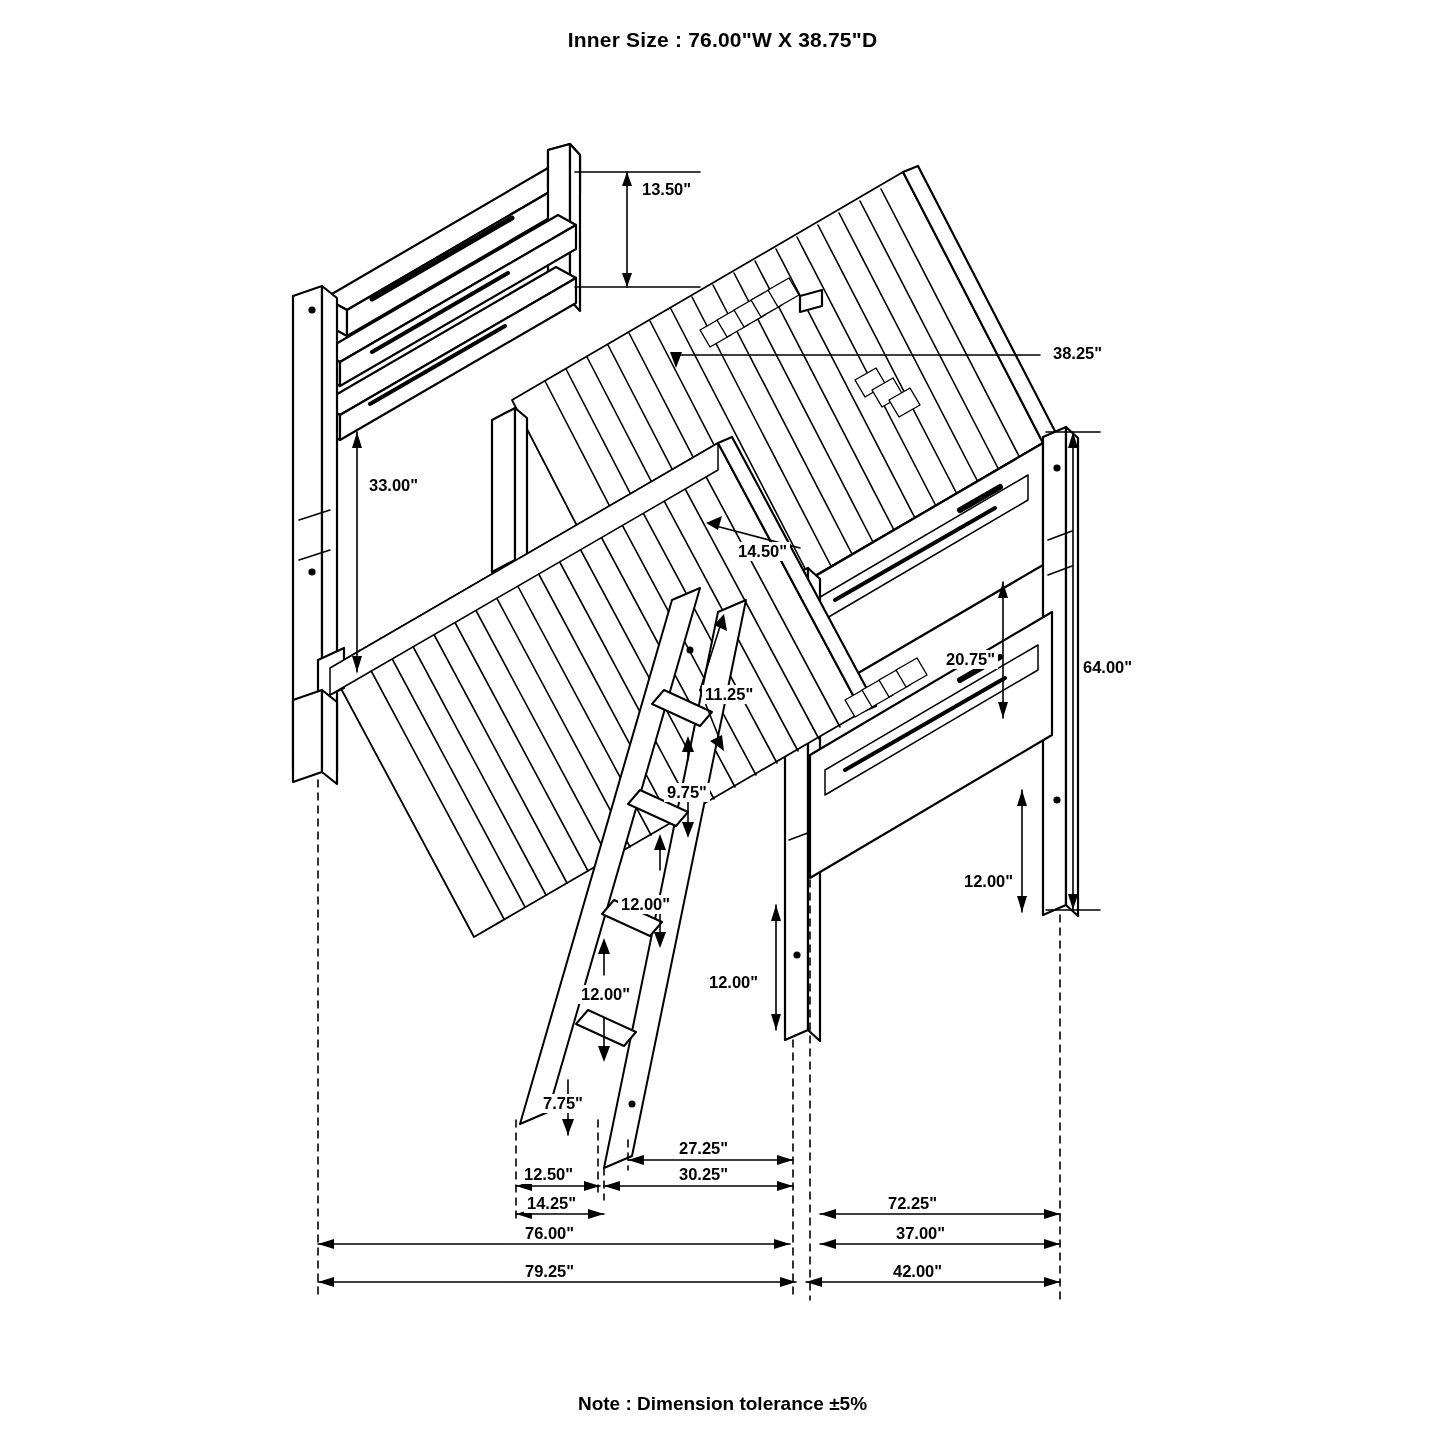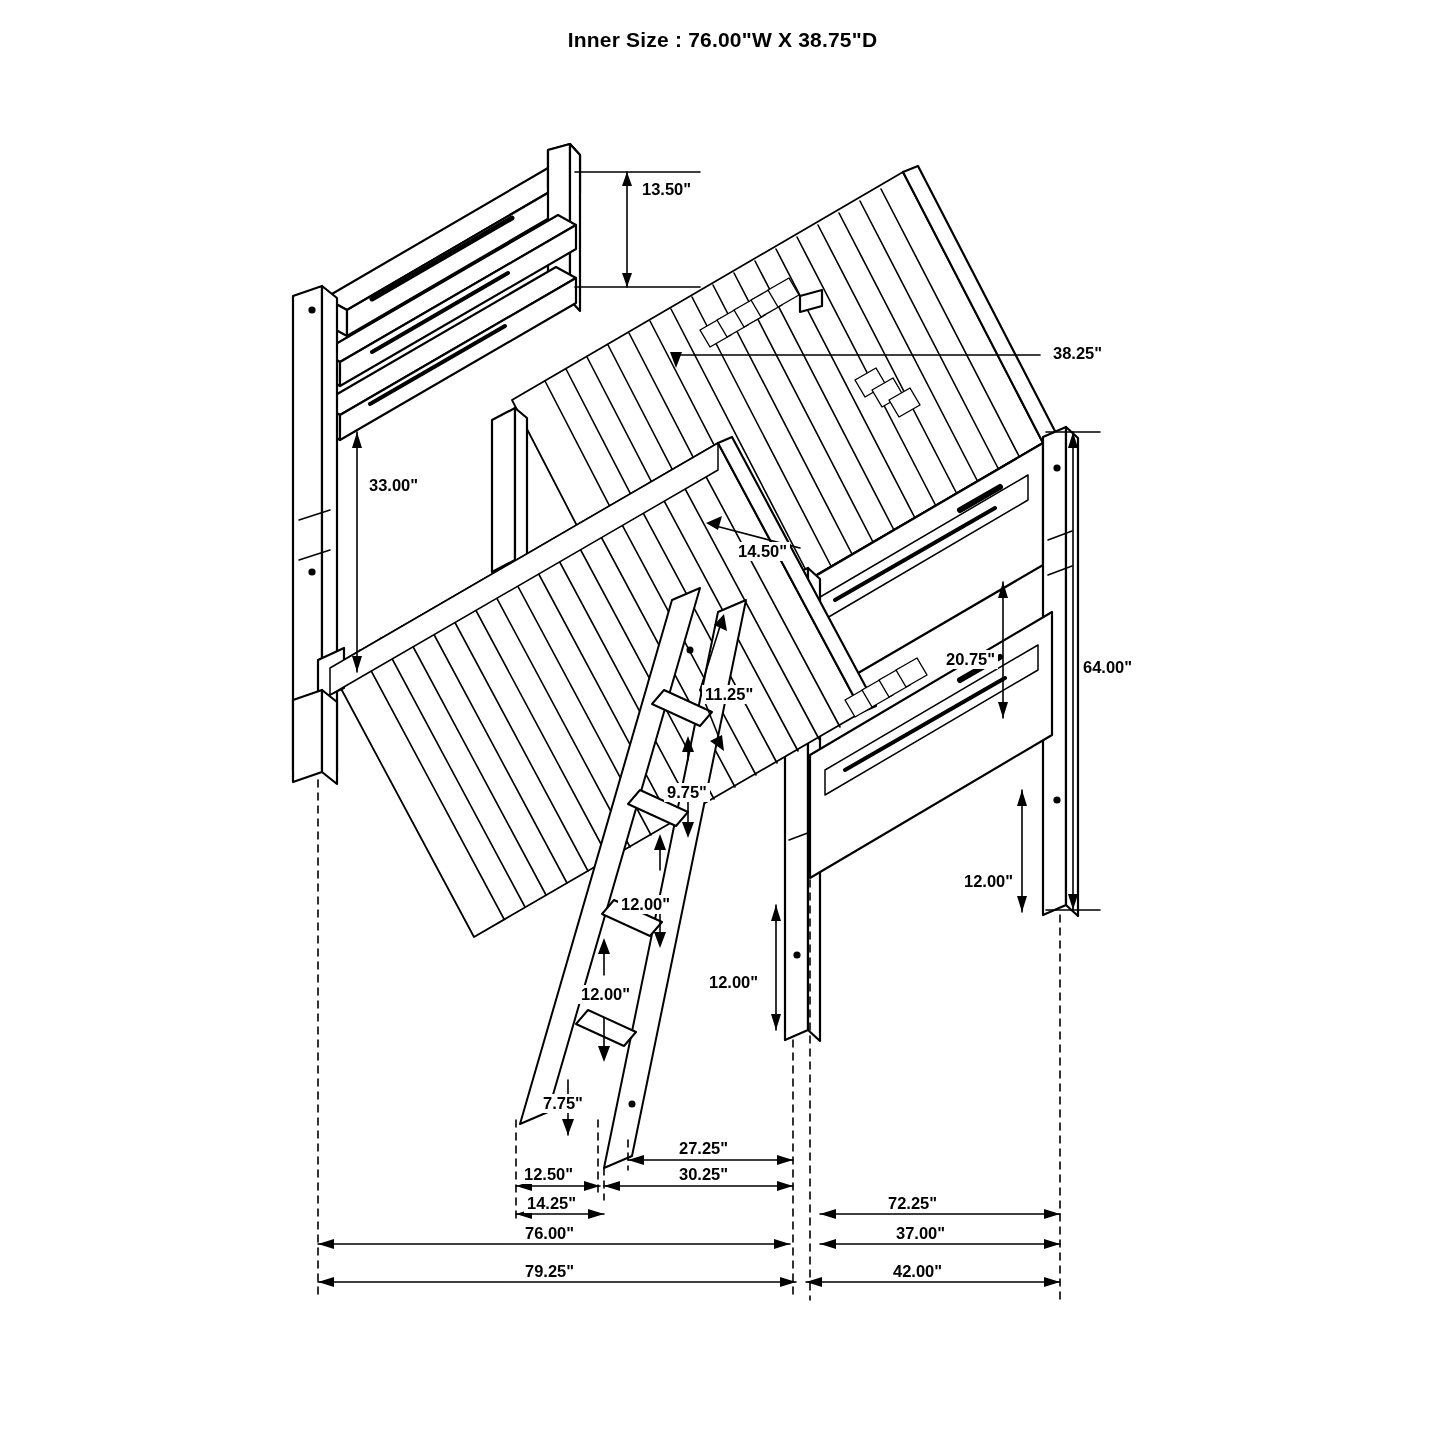--- a/index.html
+++ b/index.html
@@ -404,13 +404,14 @@
   <div class="dimlabel" style="left:676px; top:1139px;">27.25"</div>
   <div class="dimlabel" style="left:676px; top:1165px;">30.25"</div>
   <div class="dimlabel" style="left:521px; top:1165px;">12.50"</div>
   <div class="dimlabel" style="left:524px; top:1194px;">14.25"</div>
   <div class="dimlabel" style="left:885px; top:1194px;">72.25"</div>
   <div class="dimlabel" style="left:522px; top:1224px;">76.00"</div>
   <div class="dimlabel" style="left:893px; top:1224px;">37.00"</div>
   <div class="dimlabel" style="left:522px; top:1262px;">79.25"</div>
   <div class="dimlabel" style="left:890px; top:1262px;">42.00"</div>
 
+  <div class="note">Note : Dimension tolerance ±5%</div>
 </div>
 
 </body></html>

